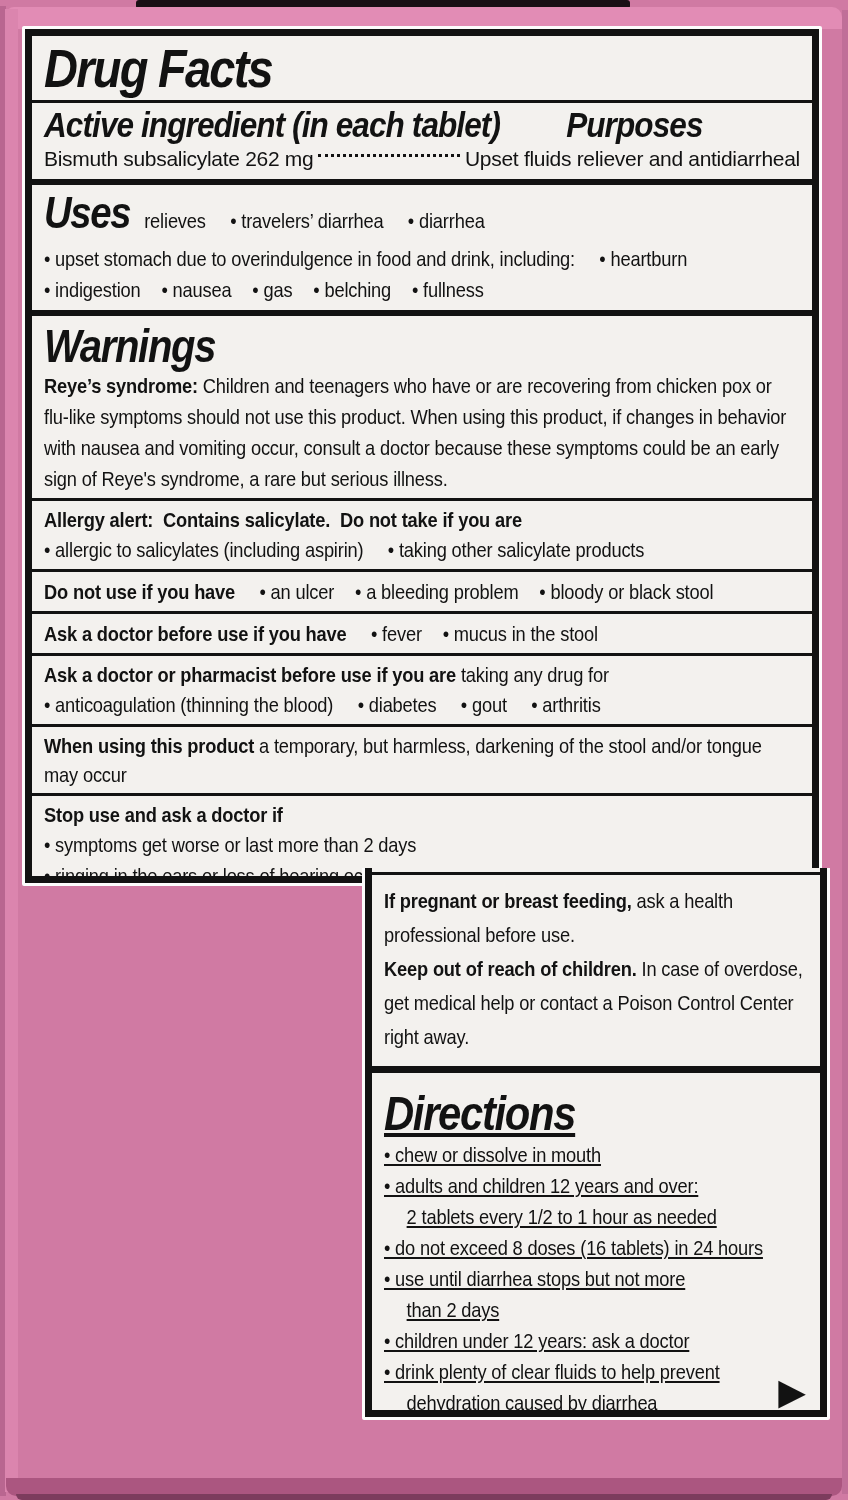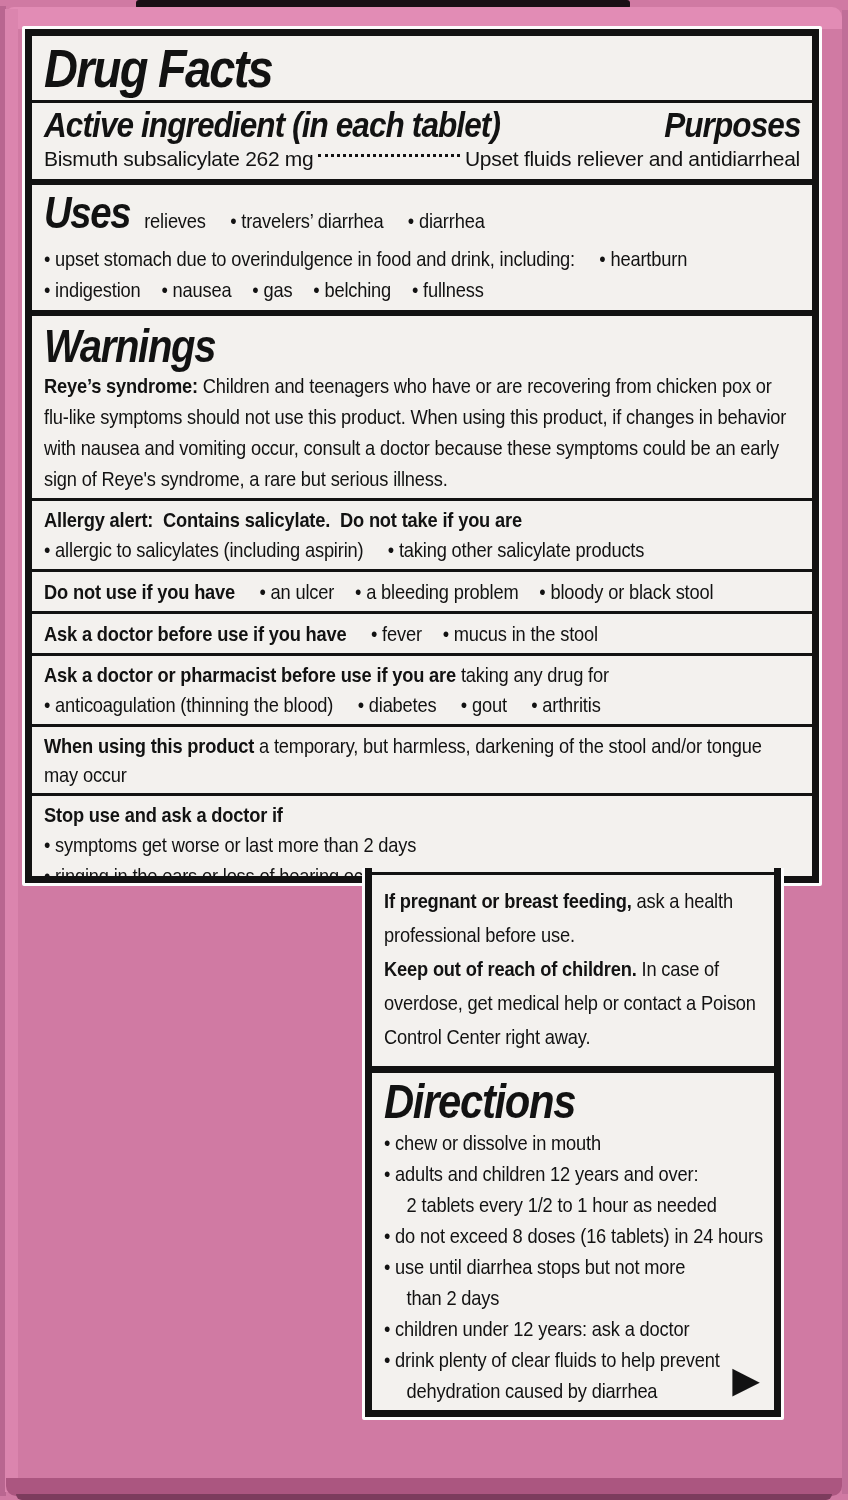--- a/index.html
+++ b/index.html
@@ -14,21 +14,21 @@
   .top-face { position:absolute; left:6px; right:6px; top:7px; height:22px; background:#e28cb5; border-radius:8px 10px 0 0; }
   .left-sliver { position:absolute; left:0; top:6px; bottom:4px; width:6px; background:#b96690; }
   .left-face { position:absolute; left:5px; top:9px; bottom:8px; width:13px; background:#db85ae; }
   .right-sliver { position:absolute; right:0; top:10px; bottom:6px; width:6px; background:#c06f98; }
   .bottom-face { position:absolute; left:6px; right:6px; bottom:4px; height:18px; background:#ab5680; border-radius:0 0 10px 10px; }
   .bottom-rim { position:absolute; left:16px; right:16px; bottom:0; height:6px; background:#7c3c5d; border-radius:0 0 8px 8px; }
 
   
   .label { position:absolute; background:#fdfdfd; }
   .label-top { left:22px; top:26px; width:800px; height:860px; padding:3px; z-index:1; border-radius:2px; }
-  .label-right { left:362px; top:868px; width:422px; height:552px; padding:0 3px 3px 3px; z-index:2; border-radius:0 0 2px 2px; }
+  .label-right { left:362px; top:868px; width:468px; height:552px; padding:0 3px 3px 3px; z-index:2; border-radius:0 0 2px 2px; }
   .bx { background:#f3f1ee; width:100%; height:100%; overflow:hidden; }
   .bx-top { border:7px solid #121212; padding:4px 12px 0 12px; }
   .bx-right { border:7px solid #121212; border-top:none; padding:2px 12px 0 12px; }
 
   
   .rule3 { height:3px; background:#121212; margin:4px -12px 4px -12px; }
   .rule6 { height:6px; background:#121212; margin:5px -12px 6px -12px; }
   .rule7 { height:7px; background:#121212; margin:6px -12px 0 -12px; }
 
   
@@ -47,27 +47,27 @@
   .sqr { display:inline-block; transform:scaleX(0.9); transform-origin:100% 50%; }
   .sql { display:inline-block; transform:scaleX(0.9); transform-origin:0 50%; }
 
   .line { white-space:nowrap; font-size:21px; line-height:31px; letter-spacing:-0.2px; }
   .line .g16 { margin-left:16px; }
   .line .g24 { margin-left:24px; }
   .line .g28 { margin-left:28px; }
   .uses-line1 { line-height:44px; }
   .uses-line1 .lead { font-size:21px; }
 
-  .row-between { display:flex; justify-content:space-between; align-items:baseline; margin-top:2px; }
+  .row-between { display:flex; align-items:baseline; margin-top:2px; }
   .row-leader { display:flex; align-items:center; font-size:21px; line-height:30px; letter-spacing:-0.3px; margin-top:1px; }
   .leader { flex:1; border-bottom:3px dotted #121212; margin:0 5px 7px 5px; height:1px; }
 
   .preg { padding:5px 0 6px 0; }
   .preg .body { line-height:34px; }
-  .dirs { position:relative; padding-top:4px; }
+  .dirs { position:relative; padding-top:16px;text-decoration:underline; }
   .dirs .line { line-height:31px; }
   .dirs .indent { padding-left:26px; }
   .dirs .t-h1 { font-size:48px; line-height:50px; }
   .arrow { position:absolute; right:2px; bottom:8px; font-size:36px; line-height:36px; color:#121212; }
   .toprule { margin-top:2px; }
 </style>
 </head>
 <body>
 
 <div class="stage">

